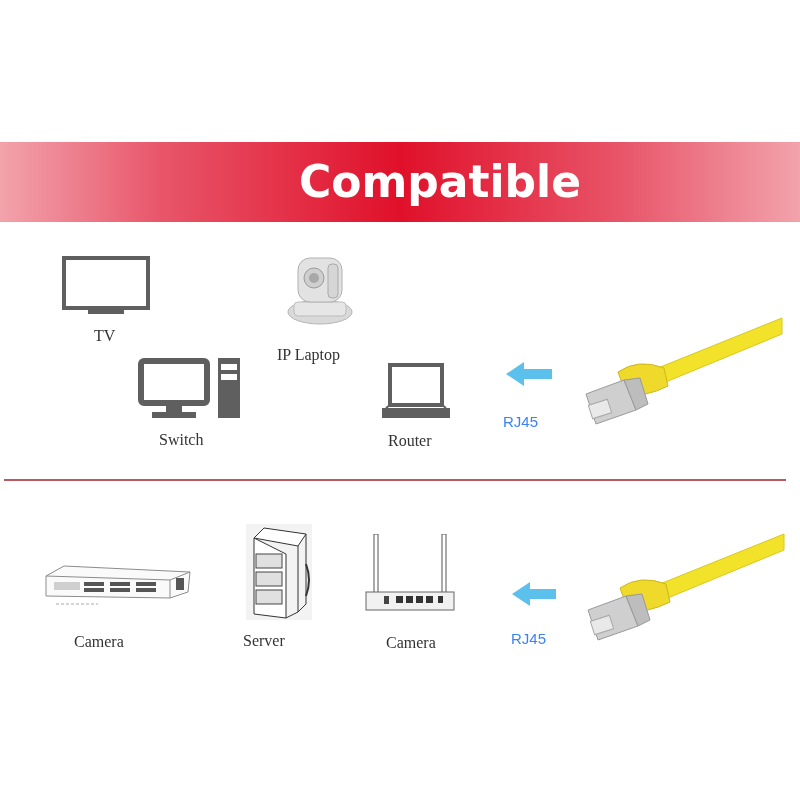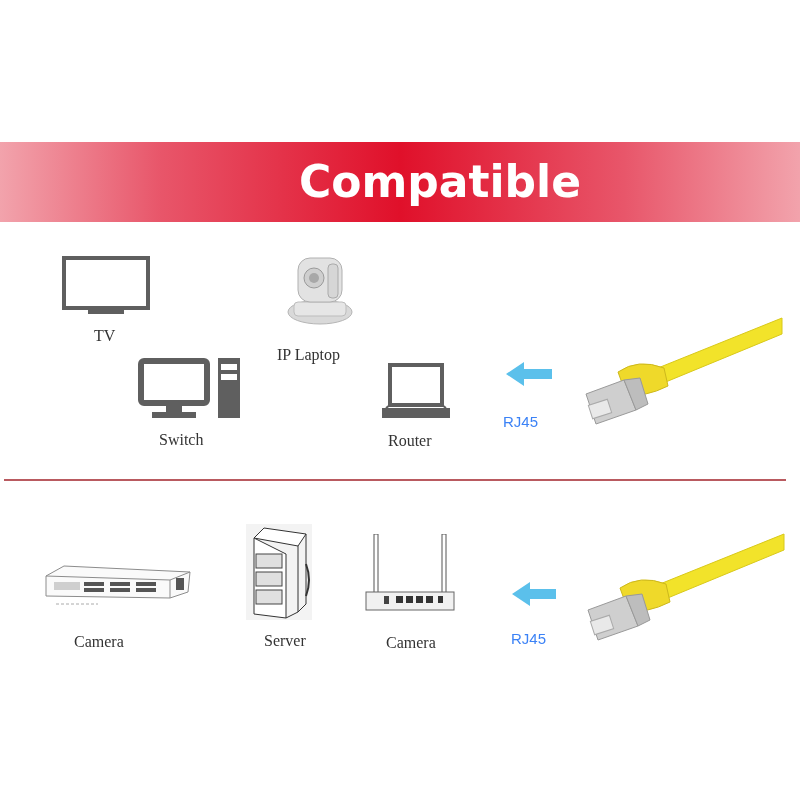--- a/index.html
+++ b/index.html
@@ -90,21 +90,21 @@
   <rect x="0" y="0" width="66" height="96" fill="#f3f3f3"></rect>
   <path d="M8 14 L18 4 L60 10 L52 22 Z" fill="#fff" stroke="#333"></path>
   <path d="M8 14 L8 90 L40 94 L40 30 Z" fill="#fff" stroke="#333"></path>
   <path d="M52 22 L52 88 L40 94" fill="none" stroke="#333"></path>
   <path d="M60 10 L60 80 L52 88" fill="none" stroke="#333"></path>
   <rect x="10" y="30" width="26" height="14" fill="#e0e0e0" stroke="#444"></rect>
   <rect x="10" y="48" width="26" height="14" fill="#e0e0e0" stroke="#444"></rect>
   <rect x="10" y="66" width="26" height="14" fill="#e0e0e0" stroke="#444"></rect>
   <path d="M60 40 Q66 56 60 72" fill="none" stroke="#333" stroke-width="2"></path>
 </svg>
-<div class="label" style="left:264px;top:632px">Server</div>
+<div class="label" style="left:243px;top:632px">Server</div>
 
 <svg style="left:364px;top:534px" width="92" height="86" viewBox="0 0 92 86">
   <rect x="10" y="0" width="4" height="64" fill="#fff" stroke="#555"></rect>
   <rect x="78" y="0" width="4" height="64" fill="#fff" stroke="#555"></rect>
   <rect x="2" y="58" width="88" height="18" fill="#f1f1f1" stroke="#666"></rect>
   <rect x="20" y="62" width="5" height="8" fill="#444"></rect>
   <g fill="#333">
       <rect x="32" y="62" width="7" height="7"></rect>
       <rect x="42" y="62" width="7" height="7"></rect>
       <rect x="52" y="62" width="7" height="7"></rect>

